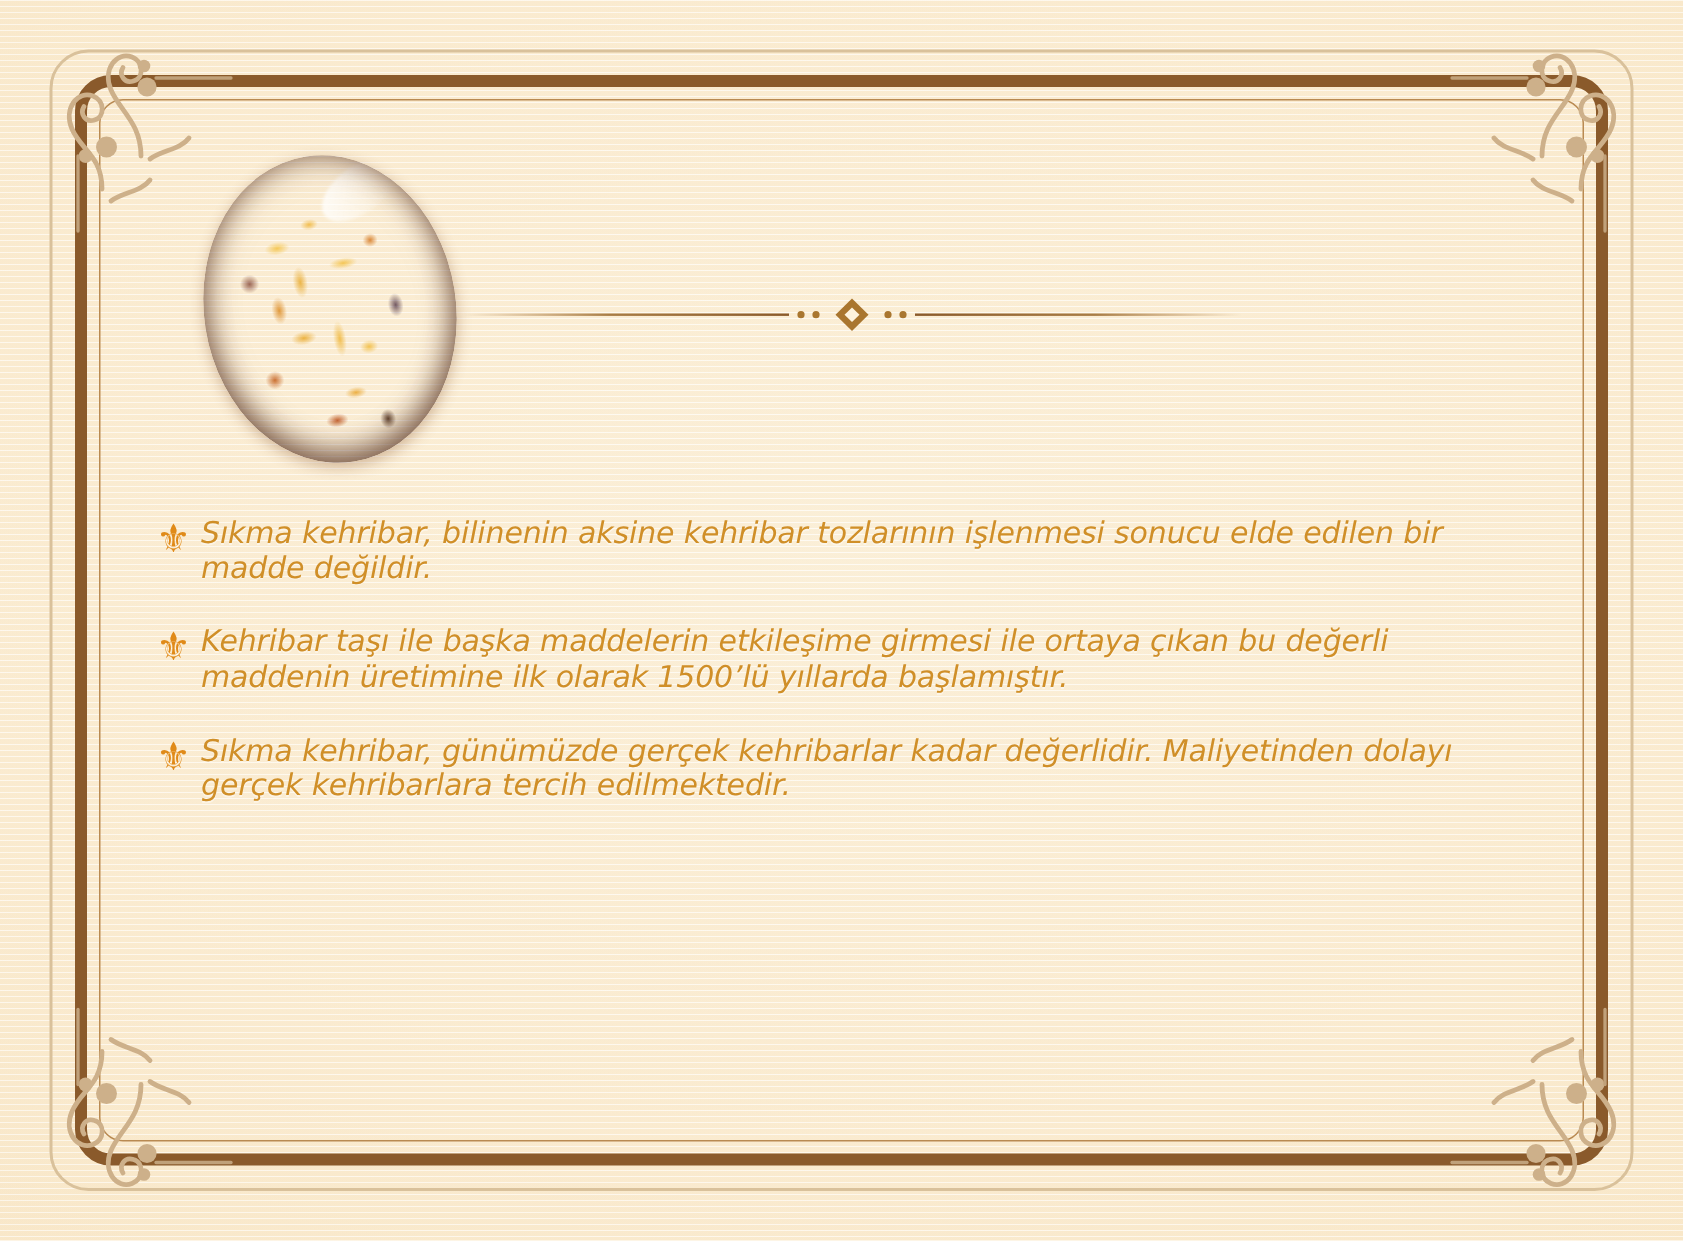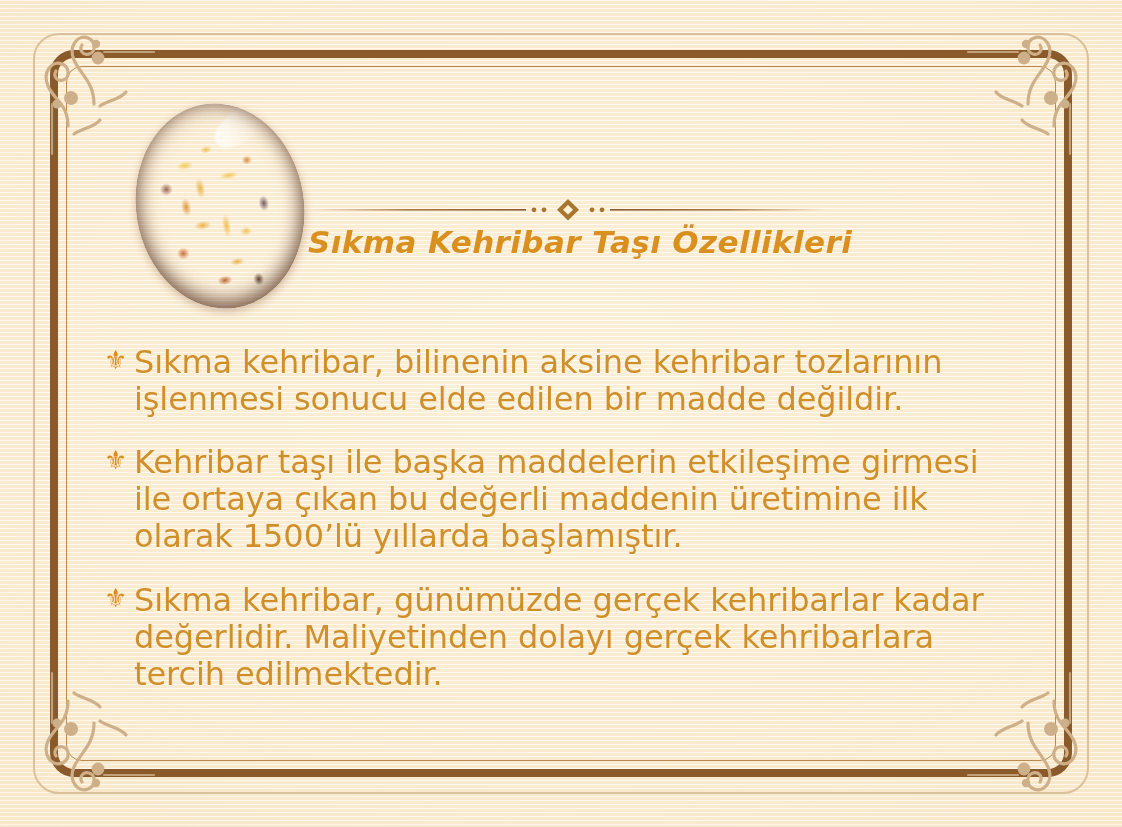--- a/index.html
+++ b/index.html
@@ -172,21 +172,22 @@
     font-size: 26px;
     line-height: 30px;
     color: #e08a18;
     text-align: left;
     margin-top: 1px;
     user-select: none;
   }
   .bullet-text {
     flex: 1 1 auto;
     font-family: "DejaVu Sans", sans-serif;
-    font-size: 32px;
+    font-style: italic;
+    font-size: 20px;
     line-height: 1.16;
     color: #d08f28;
     letter-spacing: -0.1px;
     text-shadow: 0 1px 0 rgba(255,255,255,0.45);
   }
 </style>
 </head>
 <body>
 
 <div class="page">
@@ -300,21 +301,20 @@
       </defs>
       <rect x="0" y="13" width="218" height="1.6" fill="url(#dlineL)"></rect>
       <rect x="302" y="13" width="218" height="1.6" fill="url(#dlineR)"></rect>
       <circle cx="226" cy="13.8" r="2.4" fill="#a9762f"></circle>
       <circle cx="236" cy="13.8" r="2.4" fill="#a9762f"></circle>
       <circle cx="284" cy="13.8" r="2.4" fill="#a9762f"></circle>
       <circle cx="294" cy="13.8" r="2.4" fill="#a9762f"></circle>
       <path d="M260,3 L271,13.8 L260,24.6 L249,13.8 Z" fill="#a9762f"></path>
       <path d="M260,9 L265,13.8 L260,18.6 L255,13.8 Z" fill="#fdf3dd"></path>
     </svg>
-    <h1 class="title">Sıkma Kehribar Taşı Özellikleri</h1>
   </div>
 
   <ul class="bullets" style="list-style:none;margin:0;padding:0;">
     <li class="bullet-item">
       <span class="bullet-icon">⚜</span>
       <span class="bullet-text">Sıkma kehribar, bilinenin aksine kehribar tozlarının işlenmesi sonucu elde edilen bir madde değildir.</span>
     </li>
     <li class="bullet-item">
       <span class="bullet-icon">⚜</span>
       <span class="bullet-text">Kehribar taşı ile başka maddelerin etkileşime girmesi ile ortaya çıkan bu değerli maddenin üretimine ilk olarak 1500’lü yıllarda başlamıştır.</span>

